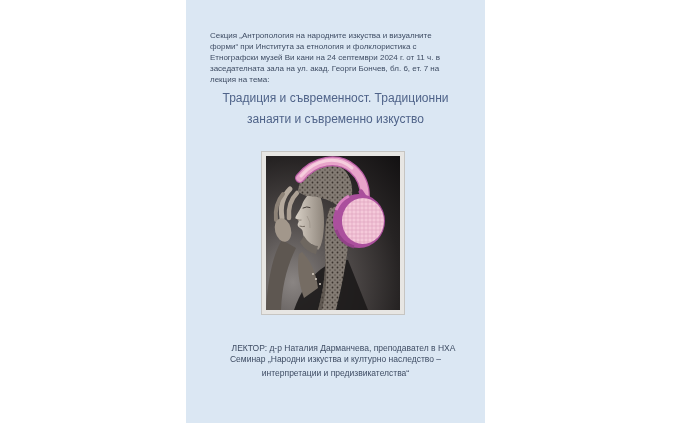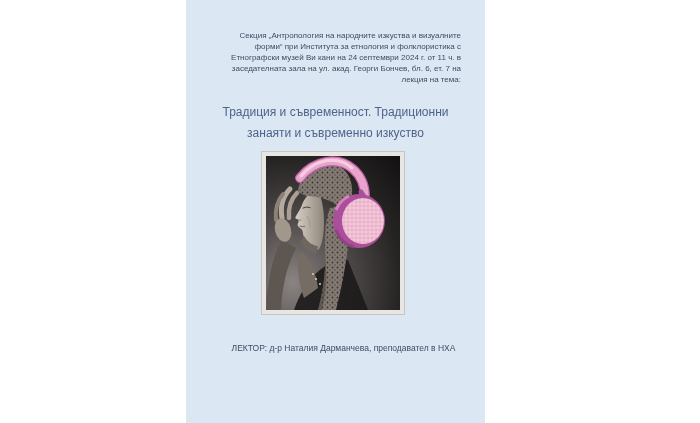--- a/index.html
+++ b/index.html
@@ -13,27 +13,27 @@
   .flyer{
     position:absolute;
     left:186px;top:0;
     width:299px;height:423px;
     background:#dbe7f3;
   }
   .intro{
     position:absolute;
     top:30px;left:24px;width:251px;
     font-size:8px;line-height:11px;
-    text-align:right;
+    text-align:left;
     color:#3e4c63;
     margin:0;
   }
   .title{
     position:absolute;
-    top:102px;left:26px;width:247px;
+    top:88px;left:26px;width:247px;
     font-size:12px;line-height:21px;
     font-weight:400;
     text-align:center;
     color:#4f6389;
     margin:0;
   }
   .photo-frame{
     position:absolute;
     top:152px;left:76px;
     width:134px;height:154px;
@@ -139,14 +139,15 @@
 
       <ellipse cx="93" cy="65" rx="26" ry="27" fill="#ab4f9d"></ellipse>
       <path d="M 70,74 A 26 27 0 0 0 88,91" stroke="#8e3f85" stroke-width="3" fill="none" opacity="0.85"></path>
       <path d="M 70,54 A 26 27 0 0 1 83,40" stroke="#d883c0" stroke-width="3" fill="none"></path>
       <ellipse cx="97" cy="65" rx="21" ry="23" fill="url(#crochet)"></ellipse>
     </svg>
   </div>
 
   <p class="lecturer">ЛЕКТОР: д-р Наталия Дарманчева, преподавател в НХА</p>
 
+  <p class="seminar">Семинар „Народни изкуства и културно наследство – интерпретации и предизвикателства“</p>
 
 </div>
 
 </body></html>

